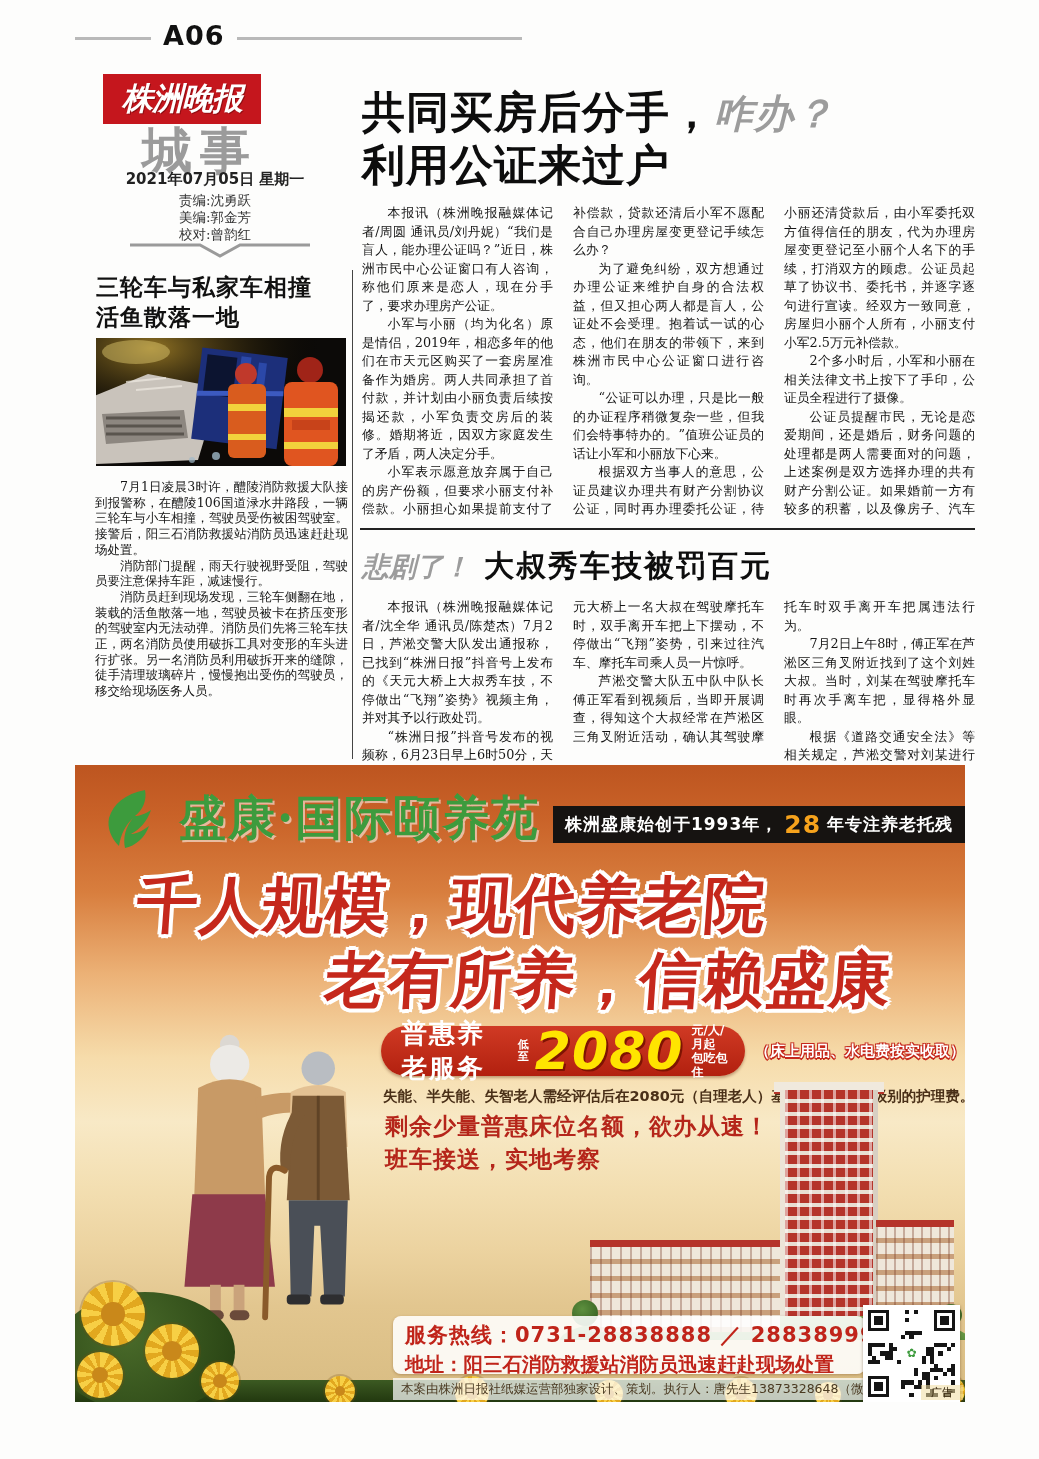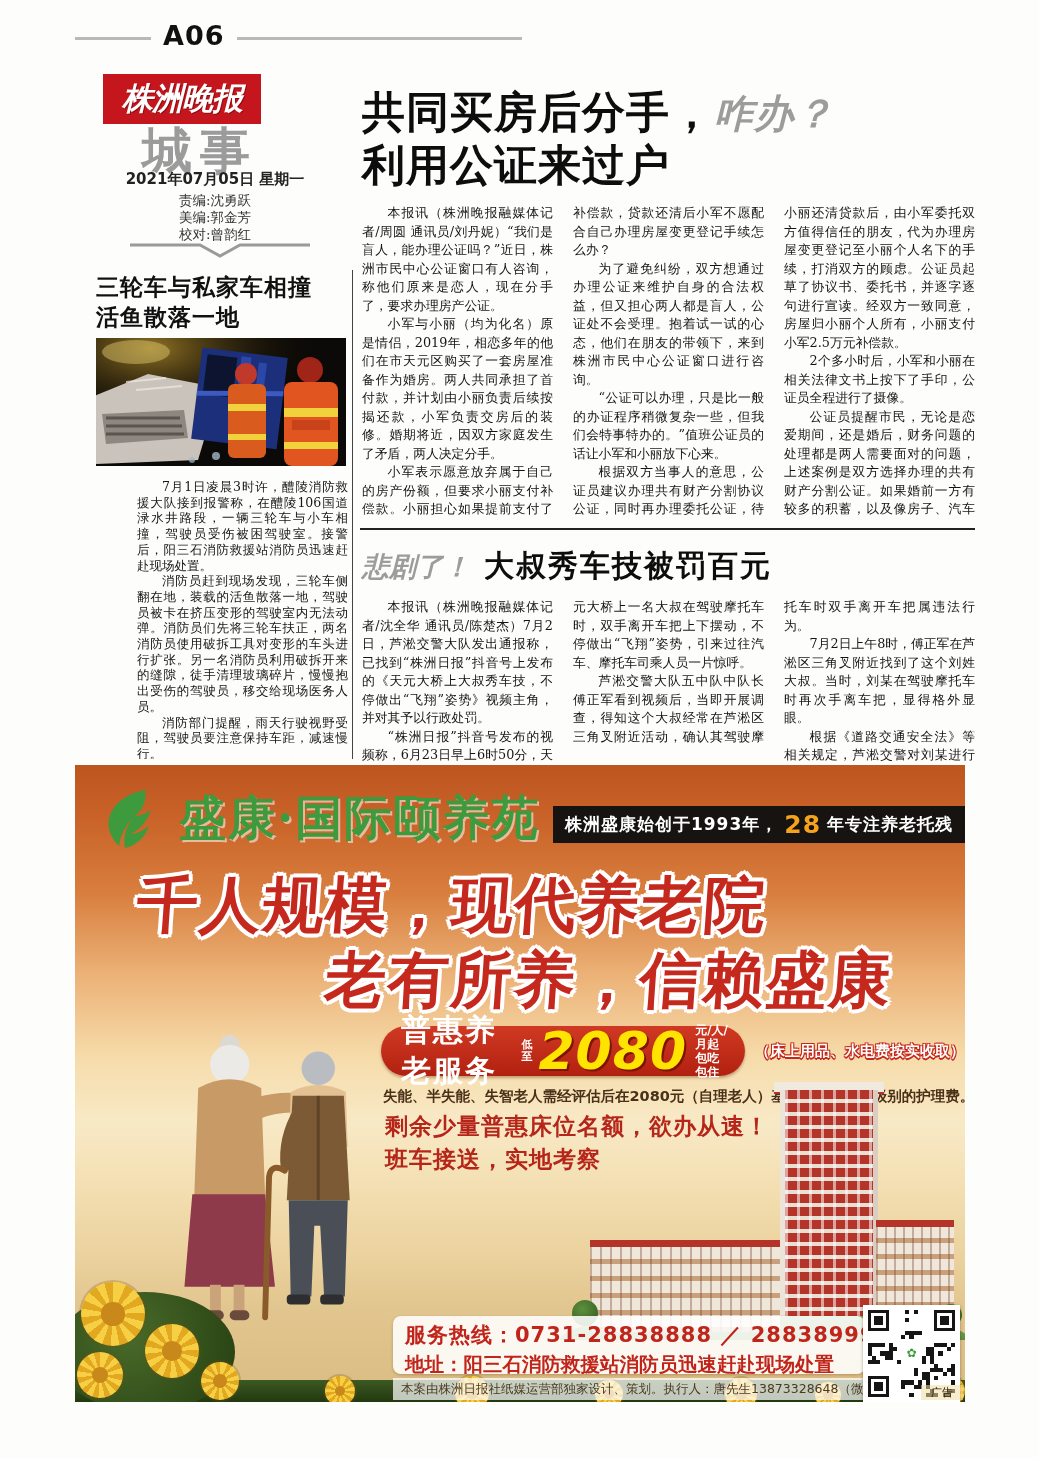--- a/index.html
+++ b/index.html
@@ -22,21 +22,21 @@
   .edition-date { position:absolute; left:75px; top:170px; width:280px; text-align:center; font-size:15px; font-weight:bold; color:#222; }
   .credit { position:absolute; left:75px; width:280px; text-align:center; font-size:13.5px; color:#333; font-family:"DejaVu Serif","Liberation Serif",serif; }
   .credit.c1{ top:192px; } .credit.c2{ top:209px;text-align:center; } .credit.c3{ top:226px; }
   .chevron-divider { position:absolute; left:128px; top:242px; }
 
   
   .left-art-headline { position:absolute; left:96px; top:272px; font-size:23px; font-weight:900; color:#111; line-height:30px; letter-spacing:1px; }
   .accident-photo { position:absolute; left:96px; top:338px; width:250px; height:128px; display:block; }
   .left-art-body { position:absolute; left:95px; top:479px; width:253px; height:280px; overflow:hidden;
        font-family:"DejaVu Serif","Liberation Serif",serif; font-size:12.5px; line-height:15.7px; color:#161616; text-align:justify; }
-  .left-art-body p { text-indent:2em;margin-left:42px; }
+  .left-art-body p { text-indent:2em; }
 
   
   .v-divider { position:absolute; left:352px; top:270px; width:1px; height:489px; background:#444; }
 
   
   .main-headline { position:absolute; left:362px; top:86px; font-size:43px; font-weight:900; color:#0d0d0d; line-height:52px; letter-spacing:1px; }
   .main-headline .q { color:#9c9c9c; font-style:italic; font-family:"DejaVu Serif","Liberation Serif",serif; font-size:39px; font-weight:900; }
   .main-body { position:absolute; left:362px; top:204px; width:613px; height:322px; overflow:hidden;
        column-count:3; column-gap:20px;
        font-family:"DejaVu Serif","Liberation Serif",serif; font-size:12.8px; line-height:18.5px; color:#141414; text-align:justify; }
@@ -61,21 +61,21 @@
        display:flex; align-items:center; justify-content:center; font-size:17px; font-weight:bold; letter-spacing:1px; }
   .ad-tagline .num { color:#f6a21c; font-size:25px; font-weight:900; margin:0 6px; }
   .ad-h1, .ad-h2 { position:absolute; font-size:61px; font-weight:900; color:#c5281c; letter-spacing:2px; white-space:nowrap;
        transform:skewX(-4deg); font-family:"DejaVu Sans","Liberation Sans",sans-serif;
        text-shadow:-3px -3px 0 #fff,3px -3px 0 #fff,-3px 3px 0 #fff,3px 3px 0 #fff,0 4px 0 #fff,0 -4px 0 #fff,4px 0 0 #fff,-4px 0 0 #fff; }
   .ad-h1 { left:62px; top:100px; }
   .ad-h2 { left:250px; top:175px; }
 
   .price-row { position:absolute; left:306px; top:258px; height:56px; display:flex; align-items:center; }
   .price-bar { display:flex; align-items:center; background:linear-gradient(180deg,#d03a24,#b2200f); border-radius:28px; padding:4px 16px 4px 20px; height:50px; box-shadow:0 2px 3px rgba(90,30,0,.35); }
-  .price-label { color:#fff; font-size:30px; font-weight:900; letter-spacing:2px; }
+  .price-label { color:#fff; font-size:26px; font-weight:900; letter-spacing:2px; }
   .price-min { display:inline-flex; flex-direction:column; color:#fff; font-size:11px; font-weight:bold; line-height:12px; margin:0 6px; }
   .price-amount { color:#ffe400; font-size:52px; font-weight:900; font-style:italic; line-height:46px; letter-spacing:1px;
        text-shadow:2px 2px 0 #7e1303; margin-right:8px; }
   .price-units { display:inline-flex; flex-direction:column; color:#fff; font-size:12px; font-weight:bold; line-height:14px; }
   .price-note { color:#fff; font-size:15px; font-weight:900; margin-left:10px; white-space:nowrap;
        text-shadow:-1px -1px 0 #c5281c,1px -1px 0 #c5281c,-1px 1px 0 #c5281c,1px 1px 0 #c5281c,0 2px 0 #c5281c; }
   .eval-note { position:absolute; left:308px; top:322px; font-size:14.5px; font-weight:bold; color:#4a3018; white-space:nowrap; }
   .urgent1 { position:absolute; left:310px; top:346px; font-size:23px; font-weight:900; color:#b5251a; letter-spacing:1px; }
   .urgent2 { position:absolute; left:310px; top:379px; font-size:23px; font-weight:900; color:#b5251a; letter-spacing:1px; }
 
@@ -182,22 +182,22 @@
       <rect x="188" y="44" width="54" height="84" rx="8" fill="#e05520"></rect>
       <rect x="188" y="70" width="54" height="9" fill="#f2d23c"></rect>
       <rect x="188" y="104" width="54" height="7" fill="#f2d23c"></rect>
       <rect x="196" y="82" width="38" height="10" fill="#c8431a"></rect>
     </g>
     <circle cx="120" cy="118" r="4" fill="#9fb8c8" opacity="0.8"></circle>
     <circle cx="96" cy="122" r="3" fill="#9fb8c8" opacity="0.7"></circle>
   </svg>
   <div class="left-art-body">
     <p>7月1日凌晨3时许，醴陵消防救援大队接到报警称，在醴陵106国道渌水井路段，一辆三轮车与小车相撞，驾驶员受伤被困驾驶室。接警后，阳三石消防救援站消防员迅速赶赴现场处置。</p>
+    <p>消防部门提醒，雨天行驶视野受阻，驾驶员要注意保持车距，减速慢行。</p>
     <p>消防员赶到现场发现，三轮车侧翻在地，装载的活鱼散落一地，驾驶员被卡在挤压变形的驾驶室内无法动弹。消防员们先将三轮车扶正，两名消防员使用破拆工具对变形的车头进行扩张。另一名消防员利用破拆开来的缝隙，徒手清理玻璃碎片，慢慢抱出受伤的驾驶员，移交给现场医务人员。</p>
-    <p>消防部门提醒，雨天行驶视野受阻，驾驶员要注意保持车距，减速慢行。</p>
   </div>
 
   <div class="v-divider"></div>
 
   <div class="main-headline">
     <div>
       <span>共同买房后分手，</span><span class="q">咋办？</span>
     </div>
     <div>利用公证来过户</div>
   </div>

